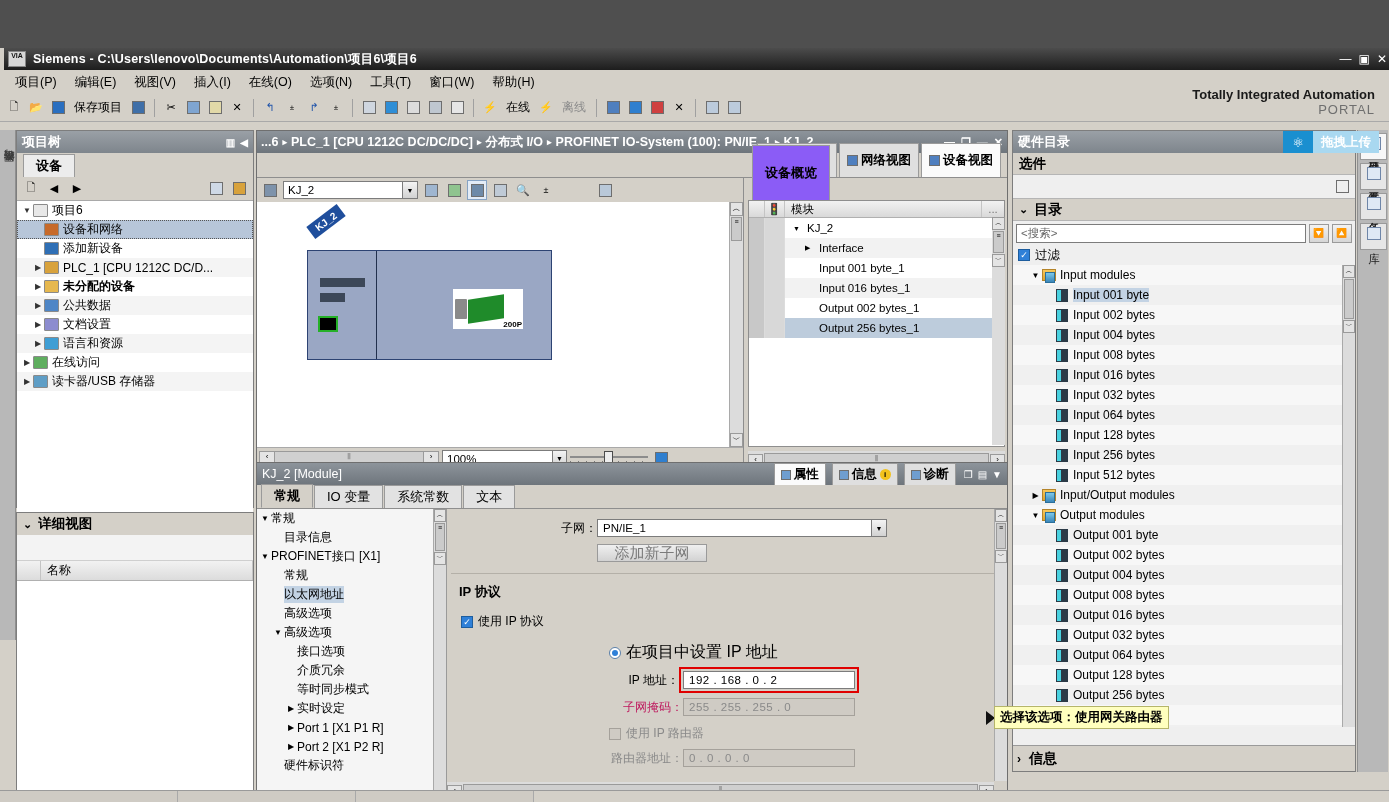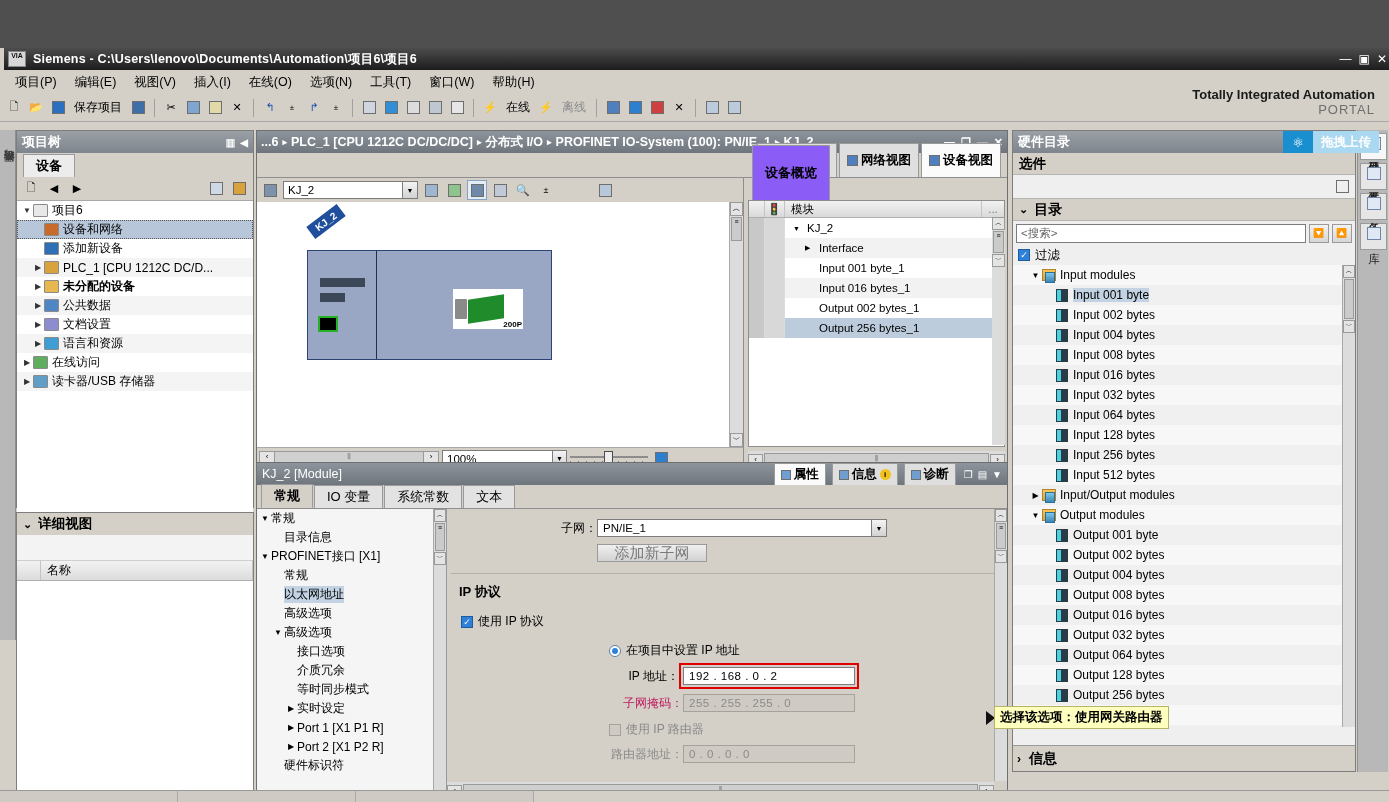--- a/index.html
+++ b/index.html
@@ -793,21 +793,21 @@
 
           <div style="height:1px;background:#b4b0a8;margin:9px 4px 0 4px"></div>
 
           <div class="sectitle" style="margin:9px 0 0 12px">IP 协议</div>
 
           <div style="display:flex;align-items:center;margin:12px 0 0 14px;font-size:12px">
             <span class="chk on">✓</span>
             <span>使用 IP 协议</span>
           </div>
 
-          <div style="display:flex;align-items:center;margin:12px 0 0 162px;font-size:12px">
+          <div style="display:flex;align-items:center;margin:12px 0 0 162px;font-size:16px">
             <span class="radio">
                 <span class="dot"></span>
               </span>
             <span>在项目中设置 IP 地址</span>
           </div>
 
           <div class="frm-row" style="margin:6px 0 0 0">
             <div class="frm-lbl" style="width:232px">IP 地址：</div>
             <div class="ipbox">
               <div class="inp" style="width:172px;letter-spacing:.5px">192 . 168 . 0   . 2</div>

